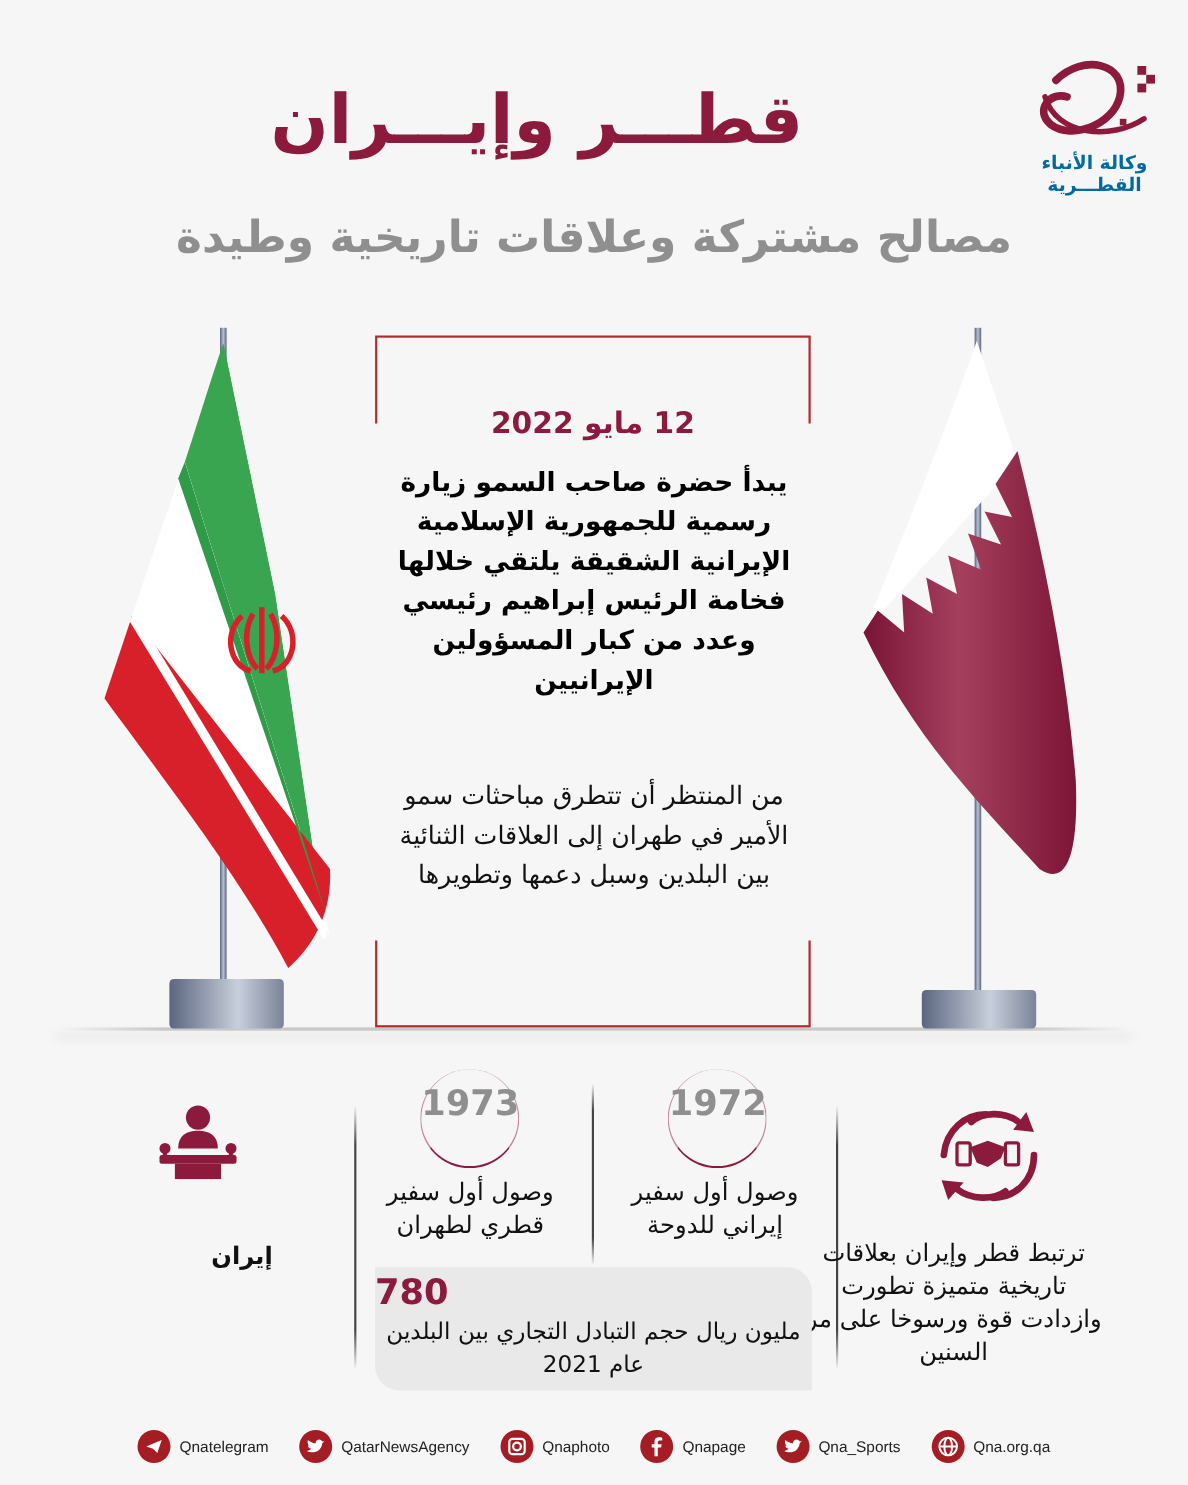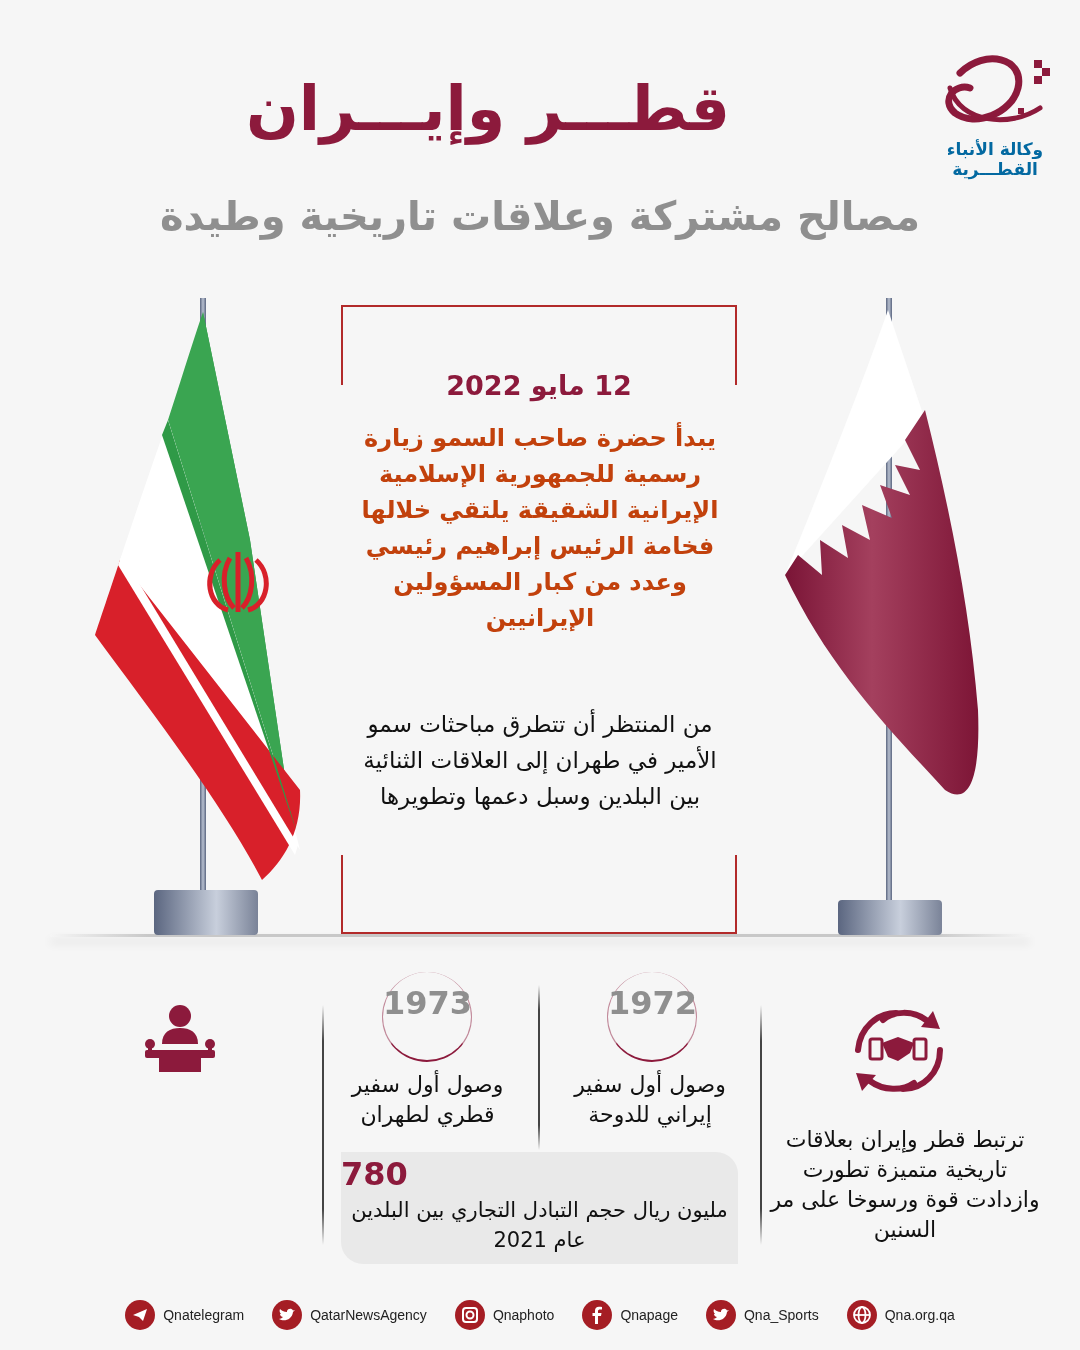--- a/index.html
+++ b/index.html
@@ -33,21 +33,21 @@
   .card-fade-top, .card-fade-bot {
     position:absolute; left:-3px; right:-3px; height:70%;
   }
   .card-fade-top { top:78px; background:linear-gradient(#f6f6f6 0%, #f6f6f6 100%); height:470px; }
   .date {
     left:341px; width:396px; top:370px; text-align:center;
     font-size:27px; font-weight:bold; color:#8c1a3c;
   }
   .para1 {
     left:355px; width:370px; top:420px; text-align:center;
-    font-size:24px; font-weight:bold; line-height:36px; color:#c2410c;
+    font-size:24px; font-weight:bold; line-height:36px; color:#000000;
   }
   .para2 {
     left:355px; width:370px; top:706px; text-align:center;
     font-size:23px; line-height:36px; color:#111;
   }
 
   
   .shelf {
     left:50px; width:980px; top:934px; height:3px;
     background:linear-gradient(90deg, rgba(0,0,0,0) 0%, #c8c8c8 10%, #c8c8c8 90%, rgba(0,0,0,0) 100%);
@@ -173,20 +173,21 @@
     <path d="M27 44 C 27 32, 35 28, 45 28 C 55 28, 63 32, 63 44 Z"></path>
     <circle cx="15" cy="44" r="5"></circle>
     <circle cx="75" cy="44" r="5"></circle>
     <rect x="13" y="44" width="4" height="10"></rect>
     <rect x="73" y="44" width="4" height="10"></rect>
     <rect x="10" y="50" width="70" height="8" rx="2"></rect>
     <rect x="24" y="58" width="42" height="14"></rect>
   </g>
 </svg>
 <div class="abs info-text rtl" style="left:110px; width:220px; top:1128px;">
+  <div style="font-weight:bold;">إيران</div>
 </div>
 
 <div class="abs vline" style="left:322px; top:1005px; height:240px;"></div>
 
 <div class="abs year-circle" style="left:382px; top:972px;">1973</div>
 <div class="abs info-text rtl" style="left:335px; width:185px; top:1070px;">وصول أول سفير قطري لطهران</div>
 
 <div class="abs vline" style="left:538px; top:985px; height:165px;"></div>
 
 <div class="abs year-circle" style="left:607px; top:972px;">1972</div>
@@ -202,21 +203,21 @@
     <path d="M66 78 C 55 86, 35 86, 22 76"></path>
   </g>
   <polygon points="85,6 92,24 73,22" fill="#8c1a3c"></polygon>
   <polygon points="14,86 8,68 28,70" fill="#8c1a3c"></polygon>
   <g fill="#8c1a3c">
     <rect x="22" y="34" width="12" height="20" rx="2" fill="none" stroke="#8c1a3c" stroke-width="3"></rect>
     <rect x="66" y="34" width="12" height="20" rx="2" fill="none" stroke="#8c1a3c" stroke-width="3"></rect>
     <path d="M34 38 L 50 32 L 66 38 L 62 48 L 50 56 L 40 52 Z"></path>
   </g>
 </svg>
-<div class="abs info-text rtl" style="left:770px; width:270px; top:1125px; font-size:22px;">ترتبط قطر وإيران بعلاقات تاريخية متميزة تطورت وازدادت قوة ورسوخا على مر السنين</div>
+<div class="abs info-text rtl" style="left:732px; width:270px; top:1125px; font-size:22px;">ترتبط قطر وإيران بعلاقات تاريخية متميزة تطورت وازدادت قوة ورسوخا على مر السنين</div>
 
 <div class="abs trade-box"></div>
 <div class="abs trade-num">780</div>
 <div class="abs trade-text rtl">مليون ريال حجم التبادل التجاري بين البلدين عام 2021</div>
 
 <div class="abs footer">
   <div class="social">
     <span class="social-icon">
       <svg width="18" height="18" viewBox="0 0 18 18">
           <path d="M2 9 L16 3 L12 15 L8 11 Z" fill="#fff"></path>

